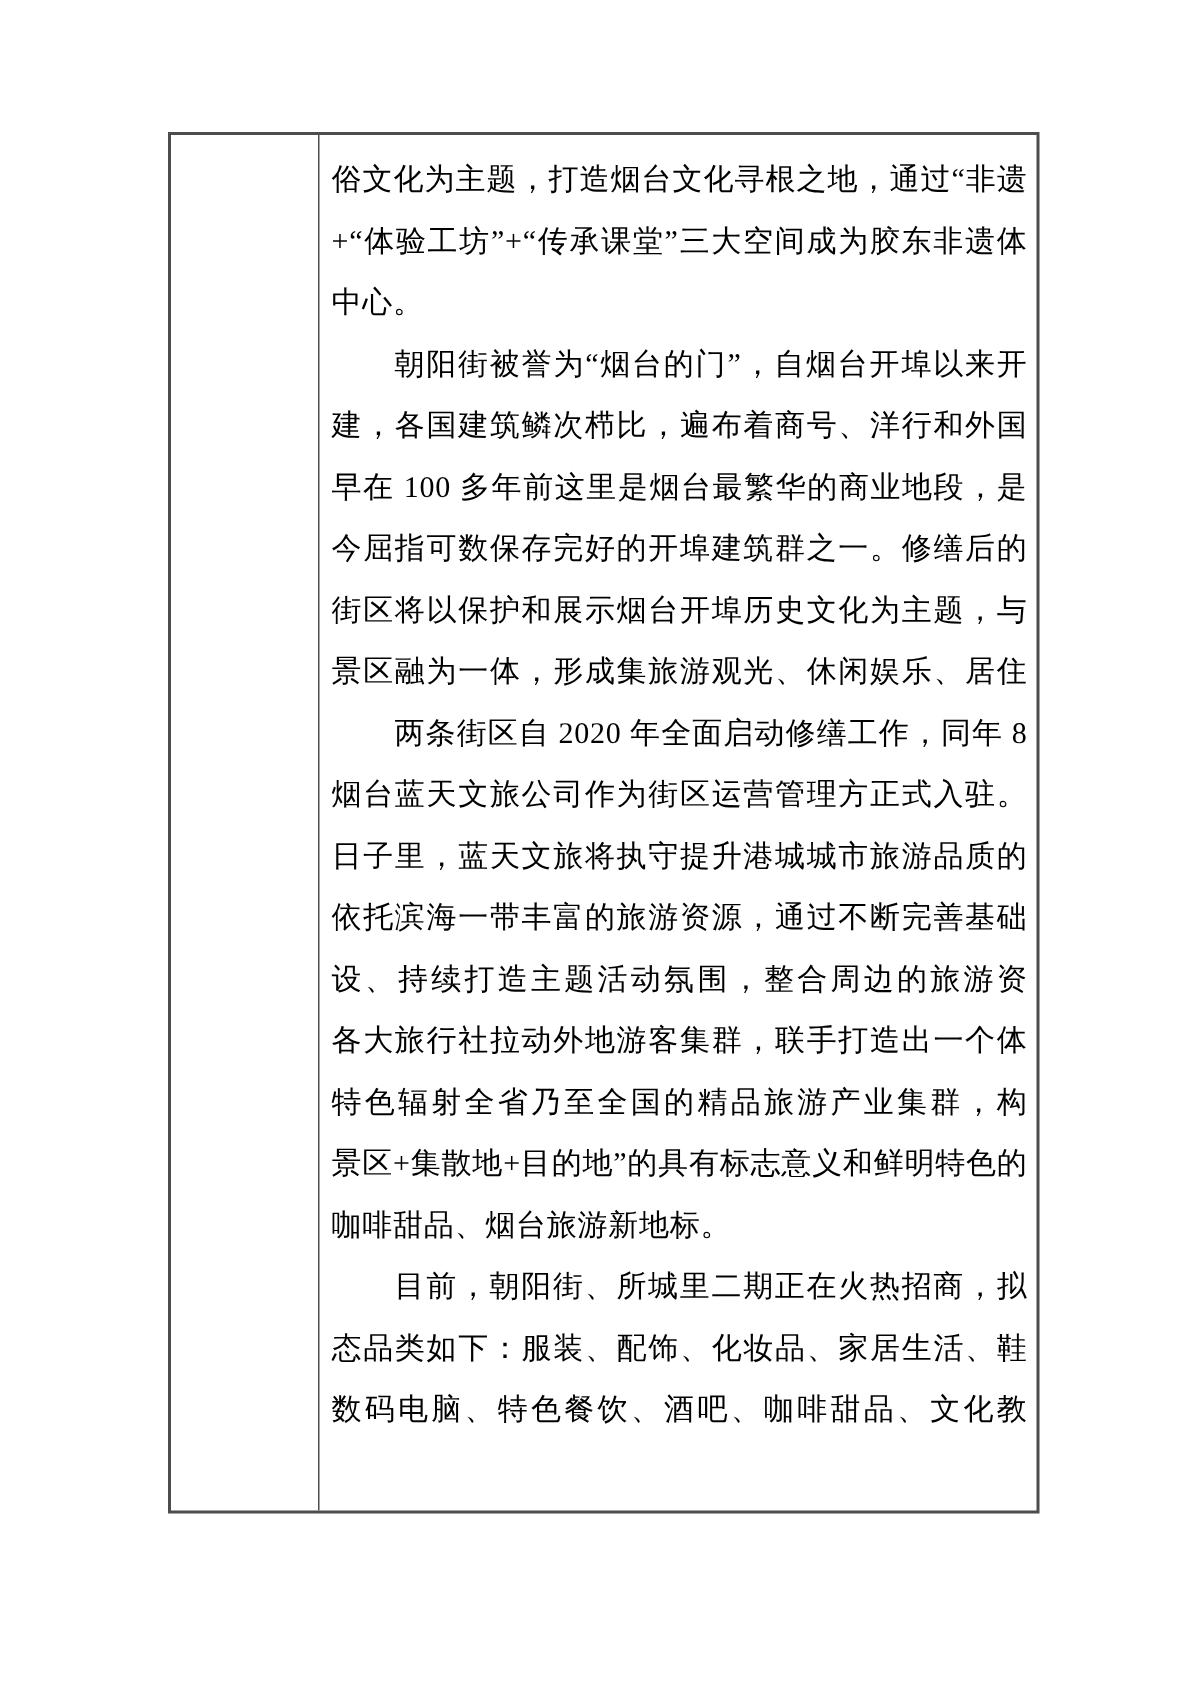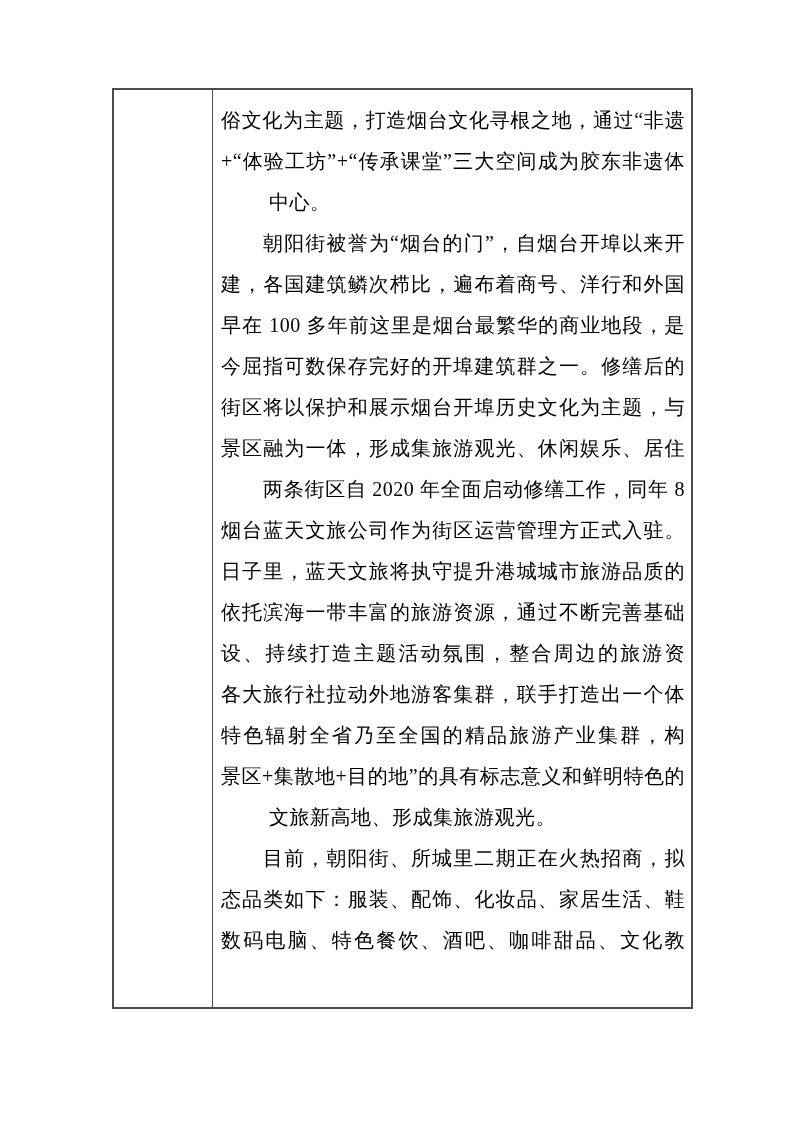--- a/index.html
+++ b/index.html
@@ -45,21 +45,20 @@
     text-align: justify;
     text-align-last: justify;
     overflow: hidden;
     letter-spacing: 0.5px;
   }
   .text-line.indent {
     padding-left: 42px;
   }
   .text-line.para-end {
     text-align-last: left;
-    margin-left: 48px;
   }
 </style>
 </head>
 <body>
 
 <div class="page">
   <div class="doc-table">
     <div class="cell-left"></div>
     <div class="cell-right">
       <div>
@@ -73,20 +72,20 @@
           <div class="text-line">街区将以保护和展示烟台开埠历史文化为主题，与烟台山</div>
           <div class="text-line">景区融为一体，形成集旅游观光、休闲娱乐、居住商贸等</div>
           <div class="text-line indent">两条街区自 2020 年全面启动修缮工作，同年 8 月，</div>
           <div class="text-line">烟台蓝天文旅公司作为街区运营管理方正式入驻。未来的</div>
           <div class="text-line">日子里，蓝天文旅将执守提升港城城市旅游品质的初心，</div>
           <div class="text-line">依托滨海一带丰富的旅游资源，通过不断完善基础设施建</div>
           <div class="text-line">设、持续打造主题活动氛围，整合周边的旅游资源，对接</div>
           <div class="text-line">各大旅行社拉动外地游客集群，联手打造出一个体现烟台</div>
           <div class="text-line">特色辐射全省乃至全国的精品旅游产业集群，构建“核心</div>
           <div class="text-line">景区+集散地+目的地”的具有标志意义和鲜明特色的山东</div>
-          <div class="text-line para-end">文旅新高地、形成集旅游观光。</div>
+          <div class="text-line para-end">咖啡甜品、烟台旅游新地标。</div>
           <div class="text-line indent">目前，朝阳街、所城里二期正在火热招商，拟招商业</div>
           <div class="text-line">态品类如下：服装、配饰、化妆品、家居生活、鞋包皮具、</div>
           <div class="text-line">数码电脑、特色餐饮、酒吧、咖啡甜品、文化教育、休闲</div>
         </div>
     </div>
   </div>
 </div>
 
 </body></html>

